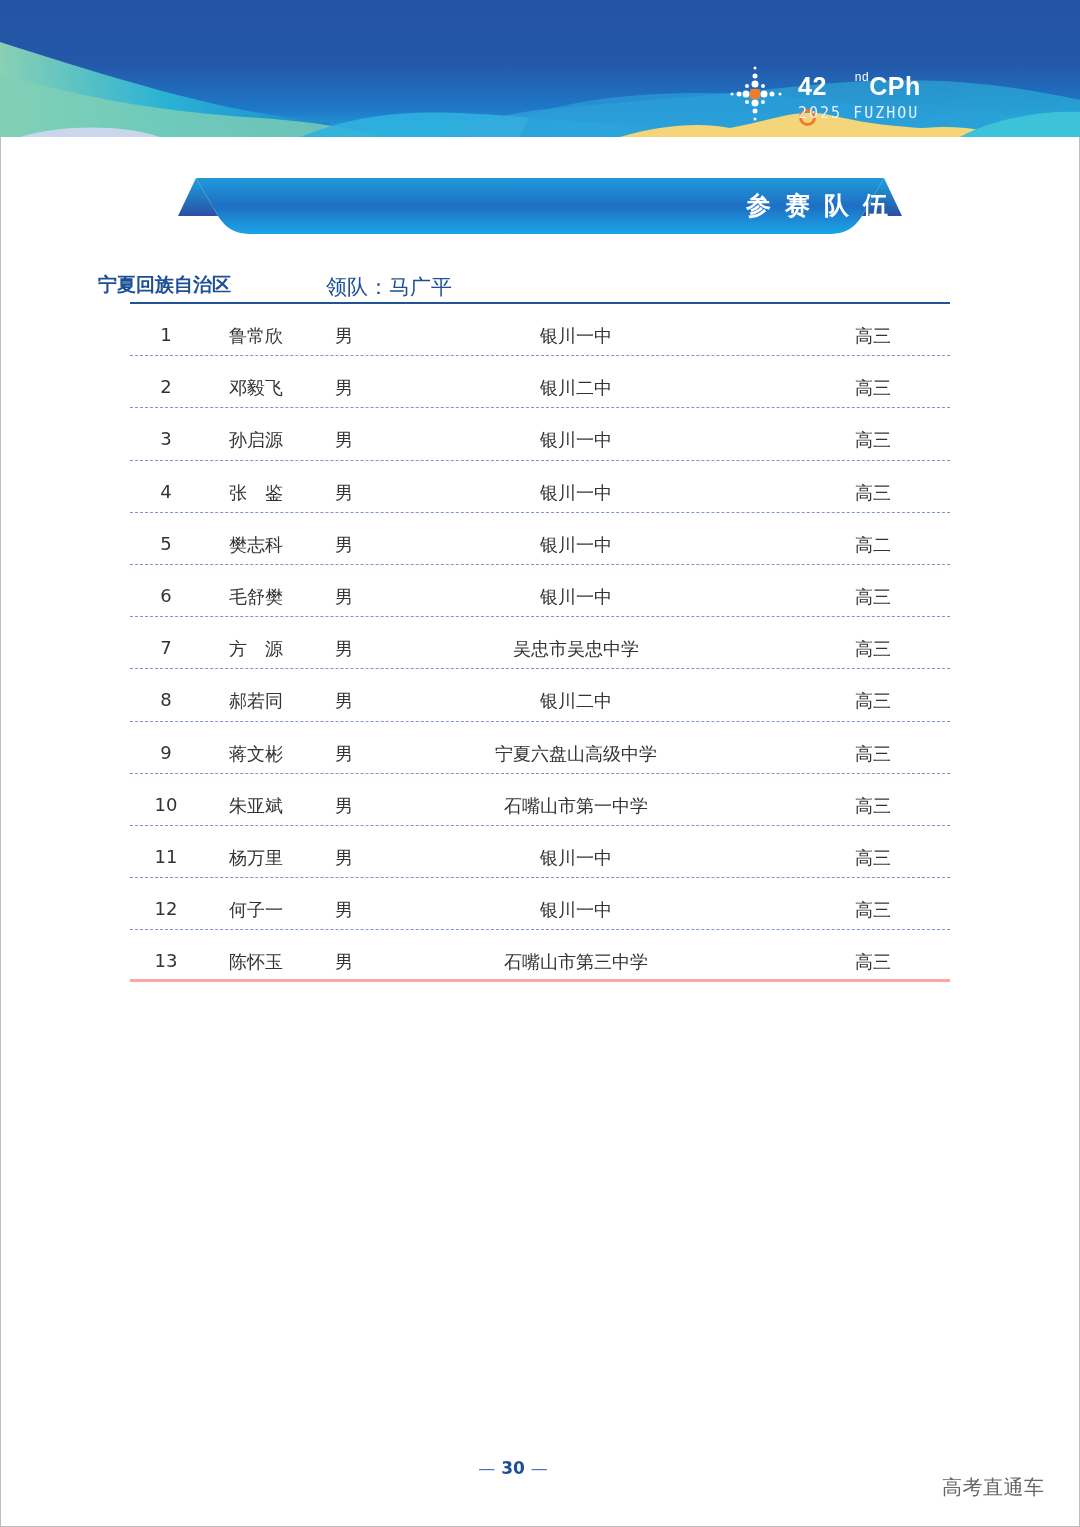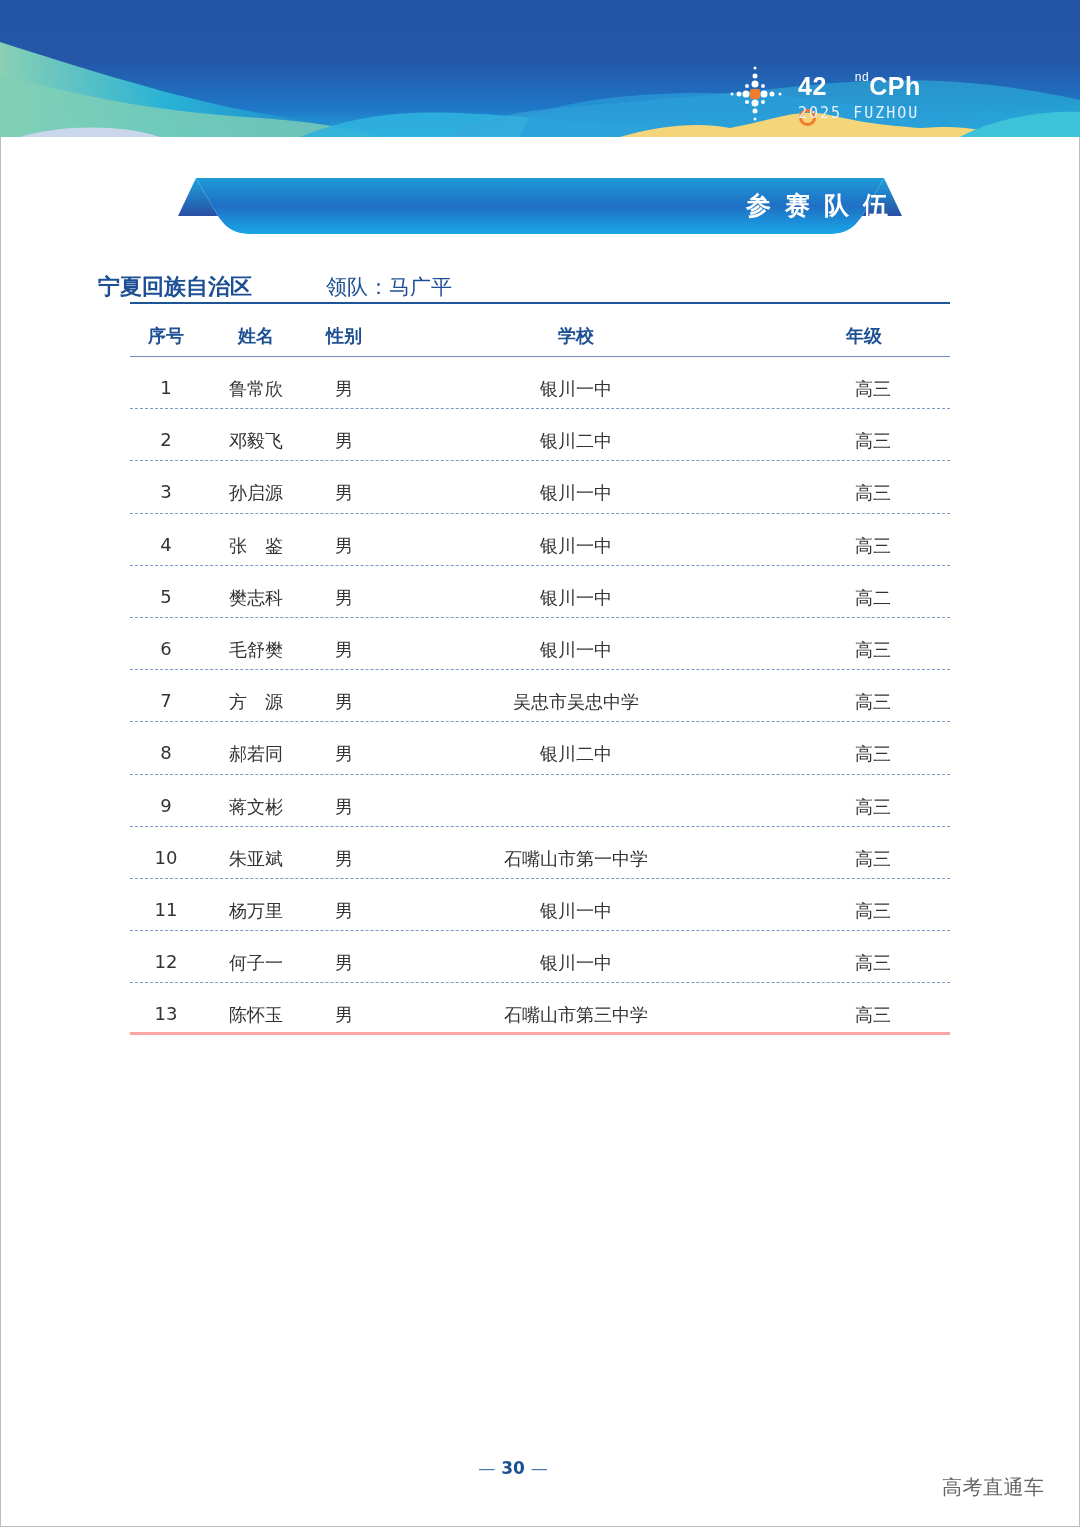--- a/index.html
+++ b/index.html
@@ -21,21 +21,21 @@
   .logo-main sup { font-size:12px; font-weight:normal; vertical-align:top; position:relative; top:-2px;padding-left:28px; }
   .logo-o { display:inline-block; width:17px; height:17px; border:3px solid #f07b2b; border-radius:50%; vertical-align:-2px; margin-left:1px; box-sizing:border-box; }
   .logo-sub { position:absolute; left:70px; top:38px; color:#e8f1ff; font-size:15px; letter-spacing:2px; font-family:"DejaVu Sans Mono", monospace; }
 
   
   .ribbon { position:absolute; left:178px; top:176px; width:724px; height:62px; }
   .ribbon-title { position:absolute; left:0; top:0; width:724px; text-align:right; line-height:60px;
     color:#fff; font-weight:bold; font-size:25px; letter-spacing:14px; }
 
   
-  .region { position:absolute; left:98px; top:272px; font-size:22px; font-weight:bold; color:#1c4f93; }
+  .region { position:absolute; left:98px; top:272px; font-size:19px; font-weight:bold; color:#1c4f93; }
   .leader { position:absolute; left:326px; top:273px; font-size:21px; color:#1c4f93; }
   .rule-top { position:absolute; left:130px; top:302px; width:820px; height:2px; background:#1f5597; }
 
   
   .table { position:absolute; left:130px; top:304px; width:820px; }
   .thead { height:52px; position:relative; border-bottom:1px solid #6f8fbf; }
   .th { position:absolute; top:20px; font-size:18px; font-weight:bold; color:#1c4f93; text-align:center; }
   .row { height:52.2px; position:relative; border-bottom:1.5px dashed #7d98c6; box-sizing:border-box; }
   .row.last { border-bottom:3px solid #fca5a5; }
   .td { position:absolute; top:20px; font-size:18px; color:#333; text-align:center; white-space:nowrap; }
@@ -124,27 +124,20 @@
     <path d="M18 2 L706 2 L684 40 C676 52 668 58 650 58 L74 58 C56 58 48 52 40 40 Z" fill="url(#rb)"></path>
   </svg>
   <div class="ribbon-title">参赛队伍</div>
 </div>
 
 <div class="region">宁夏回族自治区</div>
 <div class="leader">领队：马广平</div>
 <div class="rule-top"></div>
 
 <div class="table">
-  <div class="thead">
-    <div class="th c-no">序号</div>
-    <div class="th c-name">姓名</div>
-    <div class="th c-gender">性别</div>
-    <div class="th c-school">学校</div>
-    <div class="th c-grade">年级</div>
-  </div>
 
   <div class="row">
     <div class="td c-no">1</div>
     <div class="td c-name">鲁常欣</div>
     <div class="td c-gender">男</div>
     <div class="td c-school">银川一中</div>
     <div class="td c-grade">高三</div>
   </div>
   <div class="row">
     <div class="td c-no">2</div>
@@ -192,20 +185,21 @@
     <div class="td c-no">8</div>
     <div class="td c-name">郝若同</div>
     <div class="td c-gender">男</div>
     <div class="td c-school">银川二中</div>
     <div class="td c-grade">高三</div>
   </div>
   <div class="row">
     <div class="td c-no">9</div>
     <div class="td c-name">蒋文彬</div>
     <div class="td c-gender">男</div>
+    <div class="td c-school">宁夏六盘山高级中学</div>
     <div class="td c-grade">高三</div>
   </div>
   <div class="row">
     <div class="td c-no">10</div>
     <div class="td c-name">朱亚斌</div>
     <div class="td c-gender">男</div>
     <div class="td c-school">石嘴山市第一中学</div>
     <div class="td c-grade">高三</div>
   </div>
   <div class="row">

